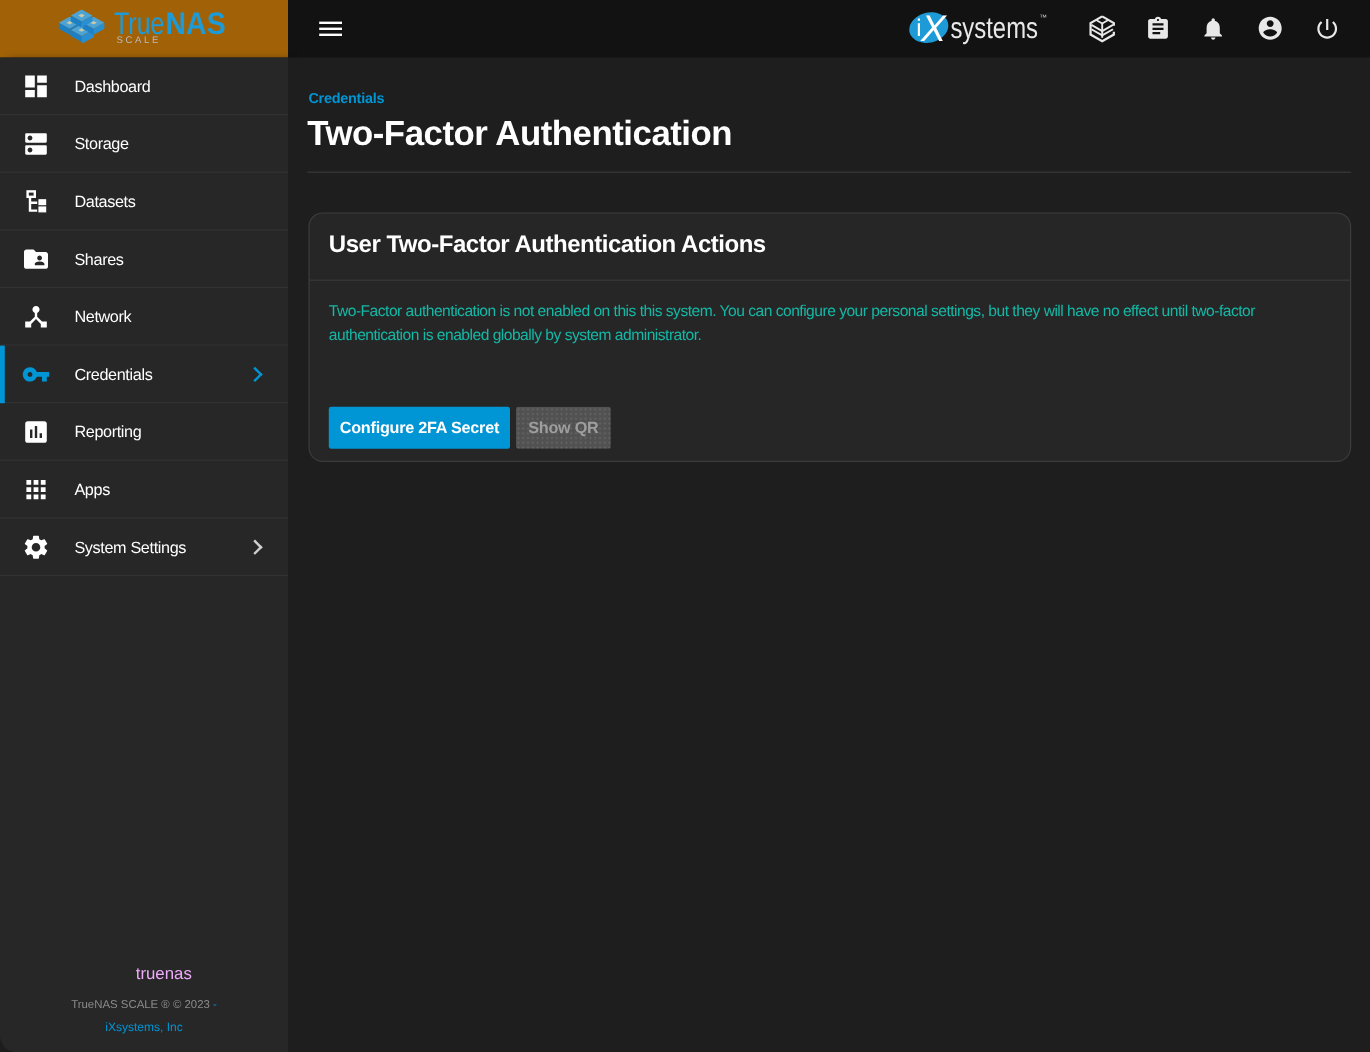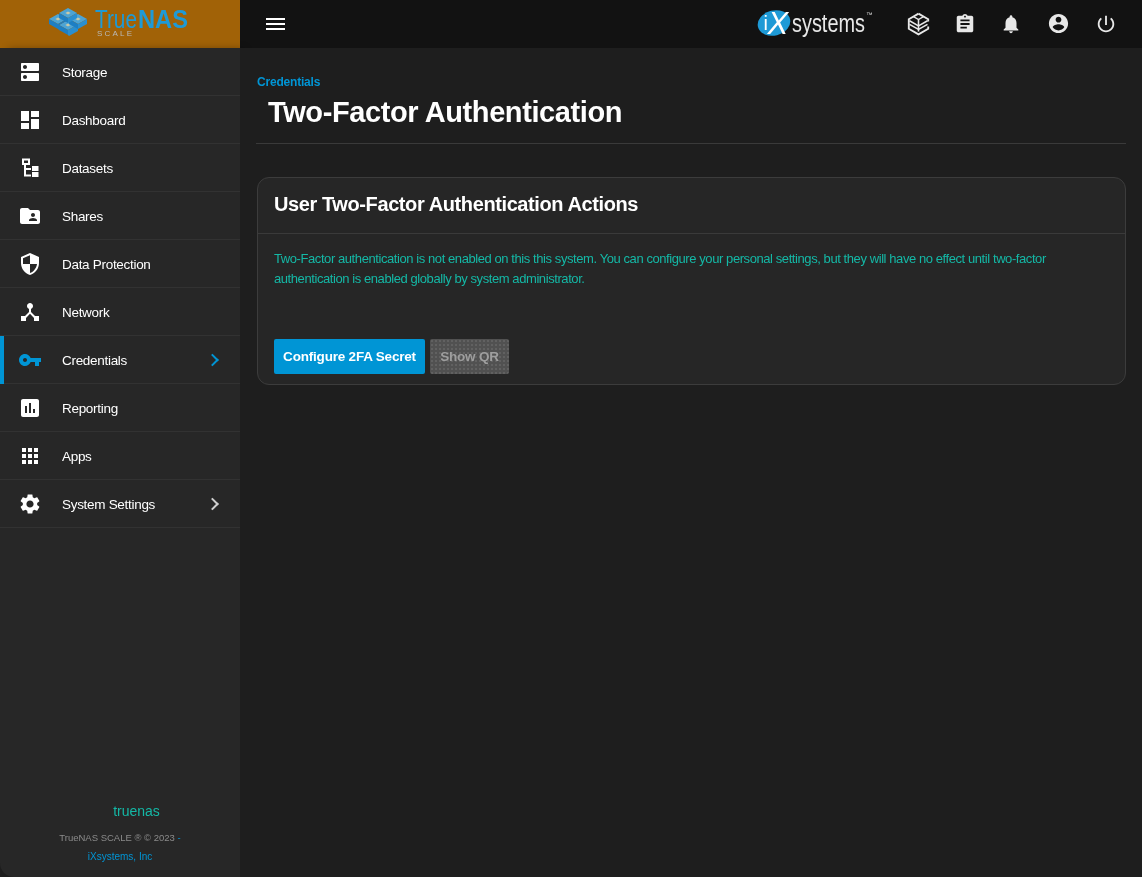--- a/index.html
+++ b/index.html
@@ -16,21 +16,21 @@
   .navitem .lbl { position:absolute; left:62px; top:50%; transform:translateY(-50%);
     color:#fff; font-size:13.5px; letter-spacing:-0.3px; }
   .activebar { position:absolute; left:0; top:0; width:4px; height:48px; background:#0095d5; }
   .chev { position:absolute; right:23px; top:50%; width:9px; height:9px;
     border-top:2.4px solid #0095d5; border-right:2.4px solid #0095d5;
     transform:translateY(-50%) rotate(45deg); }
   .chev.white { border-color:#cfcfcf; }
   .sbfooter { position:absolute; left:0; bottom:0; width:240px; text-align:center; }
   .main { position:absolute; left:240px; top:48px; width:902px; height:829px; background:#1e1e1e; }
   .crumb { position:absolute; left:17px; top:27px; color:#0095d5; font-size:12px; font-weight:bold; letter-spacing:-0.2px; }
-  .title { position:absolute; left:16px; top:48px; color:#fff; font-size:29px; font-weight:bold; letter-spacing:-0.4px;margin-left:12px; }
+  .title { position:absolute; left:16px; top:48px; color:#fff; font-size:29px; font-weight:bold; letter-spacing:-0.4px; }
   .hr1 { position:absolute; left:16px; top:95px; width:870px; height:1px; background:#3a3a3a; }
   .card { position:absolute; left:17px; top:129px; width:869px; height:208px;
     background:#262626; border:1px solid #3c3c3c; border-radius:12px; }
   .cardhead { position:absolute; left:0; top:0; width:100%; height:56px;
     border-bottom:1px solid #3a3a3a; }
   .cardhead .t { position:absolute; left:16px; top:15px; color:#fff; font-size:20px;
     font-weight:bold; letter-spacing:-0.4px; }
   .warn { position:absolute; left:16px; top:71px; color:#14b8a6; font-size:13px;
     line-height:20px; letter-spacing:-0.42px; }
   .btnrow { position:absolute; left:16px; top:132px;margin-top:29px; }
@@ -108,50 +108,44 @@
       <path d="M12 2C6.48 2 2 6.48 2 12s4.48 10 10 10 10-4.48 10-10S17.52 2 12 2zm0 3c1.66 0 3 1.34 3 3s-1.34 3-3 3-3-1.34-3-3 1.34-3 3-3zm0 14.2c-2.5 0-4.71-1.28-6-3.22.03-1.99 4-3.08 6-3.08 1.99 0 5.97 1.09 6 3.08-1.29 1.94-3.5 3.22-6 3.22z"></path>
     </svg>
   <svg width="22" height="22" viewBox="0 0 24 24" style="position:absolute;left:1095px;top:13px;" fill="#e8e8e8">
       <path d="M13 3h-2v10h2V3zm4.83 2.17l-1.42 1.42C17.99 7.86 19 9.81 19 12c0 3.87-3.13 7-7 7s-7-3.13-7-7c0-2.19 1.01-4.14 2.58-5.42L6.17 5.17C4.23 6.82 3 9.26 3 12c0 4.97 4.03 9 9 9s9-4.03 9-9c0-2.74-1.23-5.18-3.17-6.83z"></path>
     </svg>
 </div>
 
 <div class="sidebar">
   <div class="navitem">
       <svg width="24" height="24" viewBox="0 0 24 24" fill="#fff">
+        <path d="M3 13h8V3H3v10zm0 8h8v-6H3v6zm10 0h8V11h-8v10zm0-18v6h8V3h-8z"></path>
+      </svg>
+      <span class="lbl">Dashboard</span>
+    </div>
+  <div class="navitem">
+      <svg width="24" height="24" viewBox="0 0 24 24" fill="#fff">
         <path d="M20 13H4c-.55 0-1 .45-1 1v6c0 .55.45 1 1 1h16c.55 0 1-.45 1-1v-6c0-.55-.45-1-1-1zM7 19c-1.1 0-2-.9-2-2s.9-2 2-2 2 .9 2 2-.9 2-2 2zM20 3H4c-.55 0-1 .45-1 1v6c0 .55.45 1 1 1h16c.55 0 1-.45 1-1V4c0-.55-.45-1-1-1zM7 9c-1.1 0-2-.9-2-2s.9-2 2-2 2 .9 2 2-.9 2-2 2z"></path>
       </svg>
       <span class="lbl">Storage</span>
-    </div>
-  <div class="navitem">
-      <svg width="24" height="24" viewBox="0 0 24 24" fill="#fff">
-        <path d="M3 13h8V3H3v10zm0 8h8v-6H3v6zm10 0h8V11h-8v10zm0-18v6h8V3h-8z"></path>
-      </svg>
-      <span class="lbl">Dashboard</span>
     </div>
   <div class="navitem">
       <svg width="24" height="24" viewBox="0 0 24 24" fill="none" stroke="#fff" stroke-width="2">
         <rect x="5" y="3.5" width="6" height="4.5"></rect>
         <path d="M7 8v11.5h6M7 13h6" fill="none"></path>
         <rect x="14.5" y="10.5" width="5.5" height="4" fill="#fff" stroke="#fff" stroke-width="1"></rect>
         <rect x="14.5" y="16.5" width="5.5" height="4" fill="#fff" stroke="#fff" stroke-width="1"></rect>
       </svg>
       <span class="lbl">Datasets</span>
     </div>
   <div class="navitem">
       <svg width="24" height="24" viewBox="0 0 24 24" fill="#fff">
         <path d="M20 6h-8l-2-2H4c-1.1 0-2 .9-2 2v12c0 1.1.9 2 2 2h16c1.1 0 2-.9 2-2V8c0-1.1-.9-2-2-2zm-5 3c1.1 0 2 .9 2 2s-.9 2-2 2-2-.9-2-2 .9-2 2-2zm4 8h-8v-1c0-1.33 2.67-2 4-2s4 .67 4 2v1z"></path>
       </svg>
       <span class="lbl">Shares</span>
-    </div>
-  <div class="navitem">
-      <svg width="24" height="24" viewBox="0 0 24 24" fill="#fff">
-        <path d="M12 1L3 5v6c0 5.55 3.84 10.74 9 12 5.16-1.26 9-6.45 9-12V5l-9-4zm0 10.99h7c-.53 4.12-3.28 7.79-7 8.94V12H5V6.3l7-3.11v8.8z"></path>
-      </svg>
-      <span class="lbl">Data Protection</span>
     </div>
   <div class="navitem">
       <svg width="24" height="24" viewBox="0 0 24 24" fill="#fff">
         <path d="M17 16l-4-4V8.82C14.16 8.4 15 7.3 15 6c0-1.66-1.34-3-3-3S9 4.34 9 6c0 1.3.84 2.4 2 2.82V12l-4 4H3v5h5v-3.05l4-4.2 4 4.2V21h5v-5h-4z"></path>
       </svg>
       <span class="lbl">Network</span>
     </div>
   <div class="navitem">
       <div class="activebar"></div>
       <svg width="24" height="24" viewBox="0 0 24 24" fill="#0095d5">
@@ -173,21 +167,21 @@
       <span class="lbl">Apps</span>
     </div>
   <div class="navitem">
       <svg width="24" height="24" viewBox="0 0 24 24" fill="#fff">
         <path d="M19.14 12.94c.04-.3.06-.61.06-.94 0-.32-.02-.64-.07-.94l2.03-1.58c.18-.14.23-.41.12-.61l-1.92-3.32c-.12-.22-.37-.29-.59-.22l-2.39.96c-.5-.38-1.03-.7-1.62-.94l-.36-2.54c-.04-.24-.24-.41-.48-.41h-3.84c-.24 0-.43.17-.47.41l-.36 2.54c-.59.24-1.13.57-1.62.94l-2.39-.96c-.22-.08-.47 0-.59.22L2.74 8.87c-.12.21-.08.47.12.61l2.03 1.58c-.05.3-.09.63-.09.94s.02.64.07.94l-2.03 1.58c-.18.14-.23.41-.12.61l1.92 3.32c.12.22.37.29.59.22l2.39-.96c.5.38 1.03.7 1.62.94l.36 2.54c.05.24.24.41.48.41h3.84c.24 0 .44-.17.47-.41l.36-2.54c.59-.24 1.13-.56 1.62-.94l2.39.96c.22.08.47 0 .59-.22l1.92-3.32c.12-.22.07-.47-.12-.61l-2.01-1.58zM12 15.6c-1.98 0-3.6-1.62-3.6-3.6s1.62-3.6 3.6-3.6 3.6 1.62 3.6 3.6-1.62 3.6-3.6 3.6z"></path>
       </svg>
       <span class="lbl">System Settings</span>
       <span class="chev white"></span>
     </div>
   <div class="sbfooter">
-    <div style="color:#14b8a6;font-size:14px;margin-bottom:13px;padding-left:33px;">truenas</div>
+    <div style="color:#f0abfc;font-size:14px;margin-bottom:13px;padding-left:33px;">truenas</div>
     <div style="color:#8b8b8b;font-size:9.5px;margin-bottom:8px;">TrueNAS SCALE ® © 2023 <span style="color:#0095d5;">-</span></div>
     <div style="color:#0095d5;font-size:10px;margin-bottom:15px;">iXsystems, Inc</div>
   </div>
 </div>
 
 <div class="main">
   <div class="crumb">Credentials</div>
   <div class="title">Two-Factor Authentication</div>
   <div class="hr1"></div>
   <div class="card">

